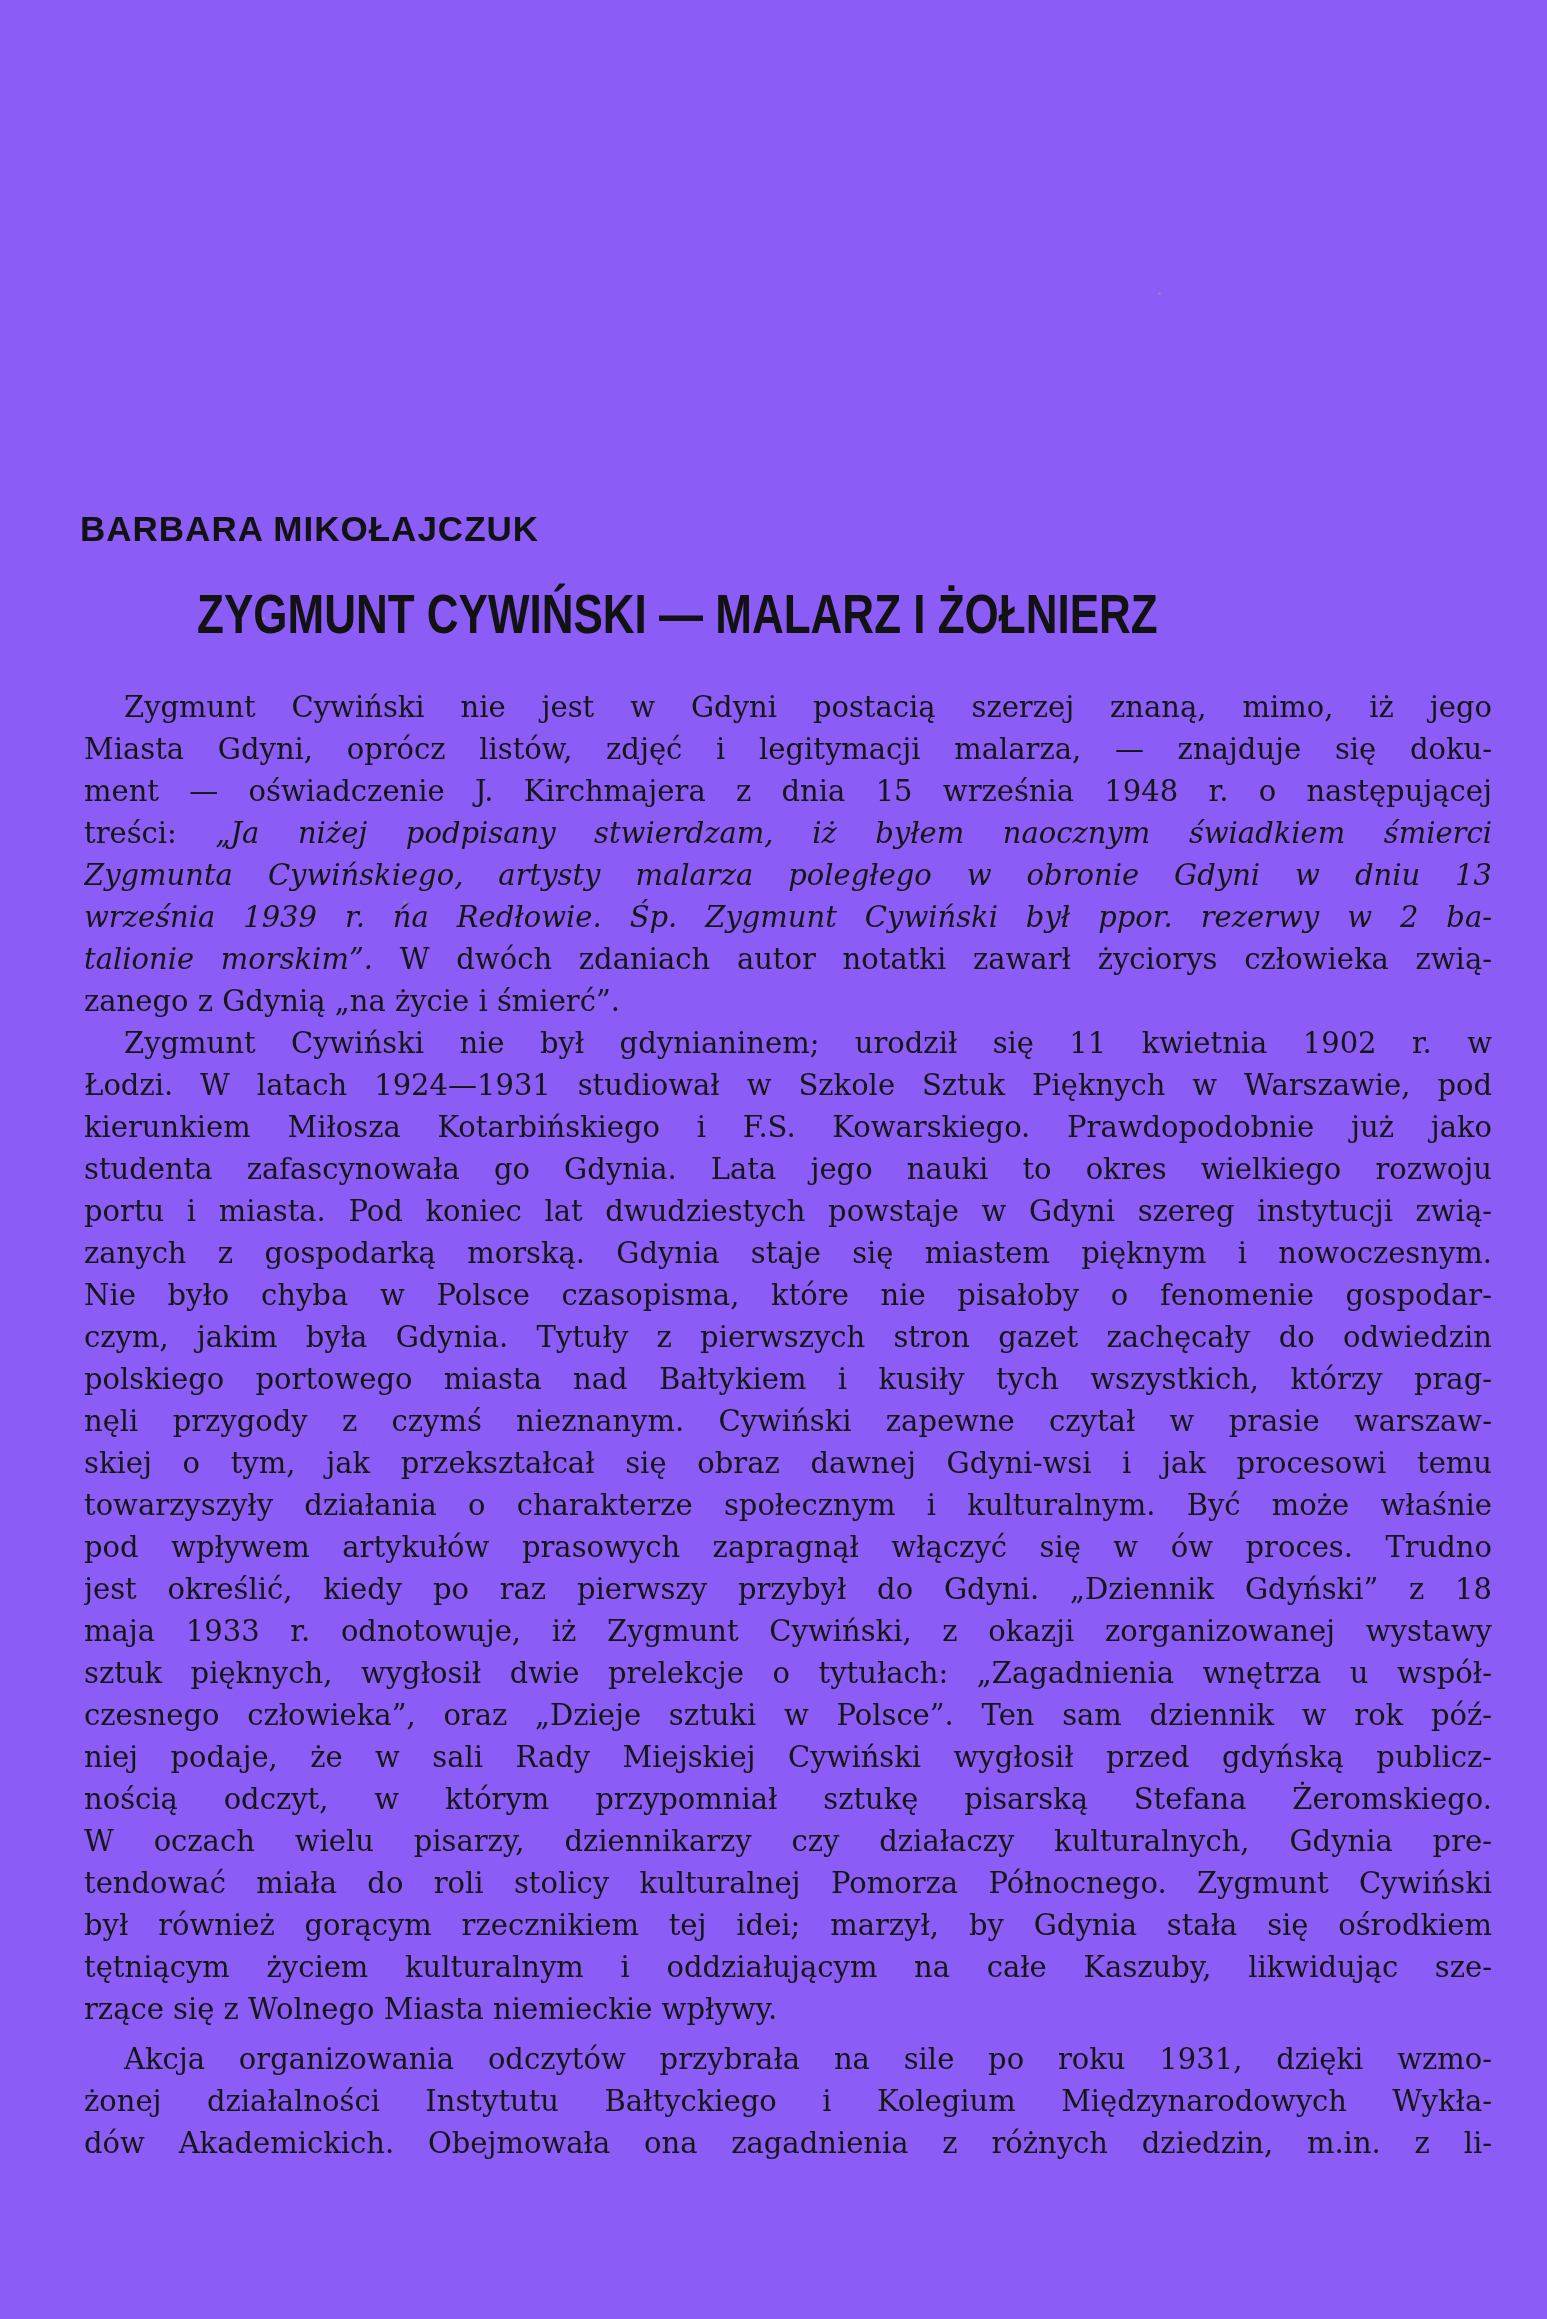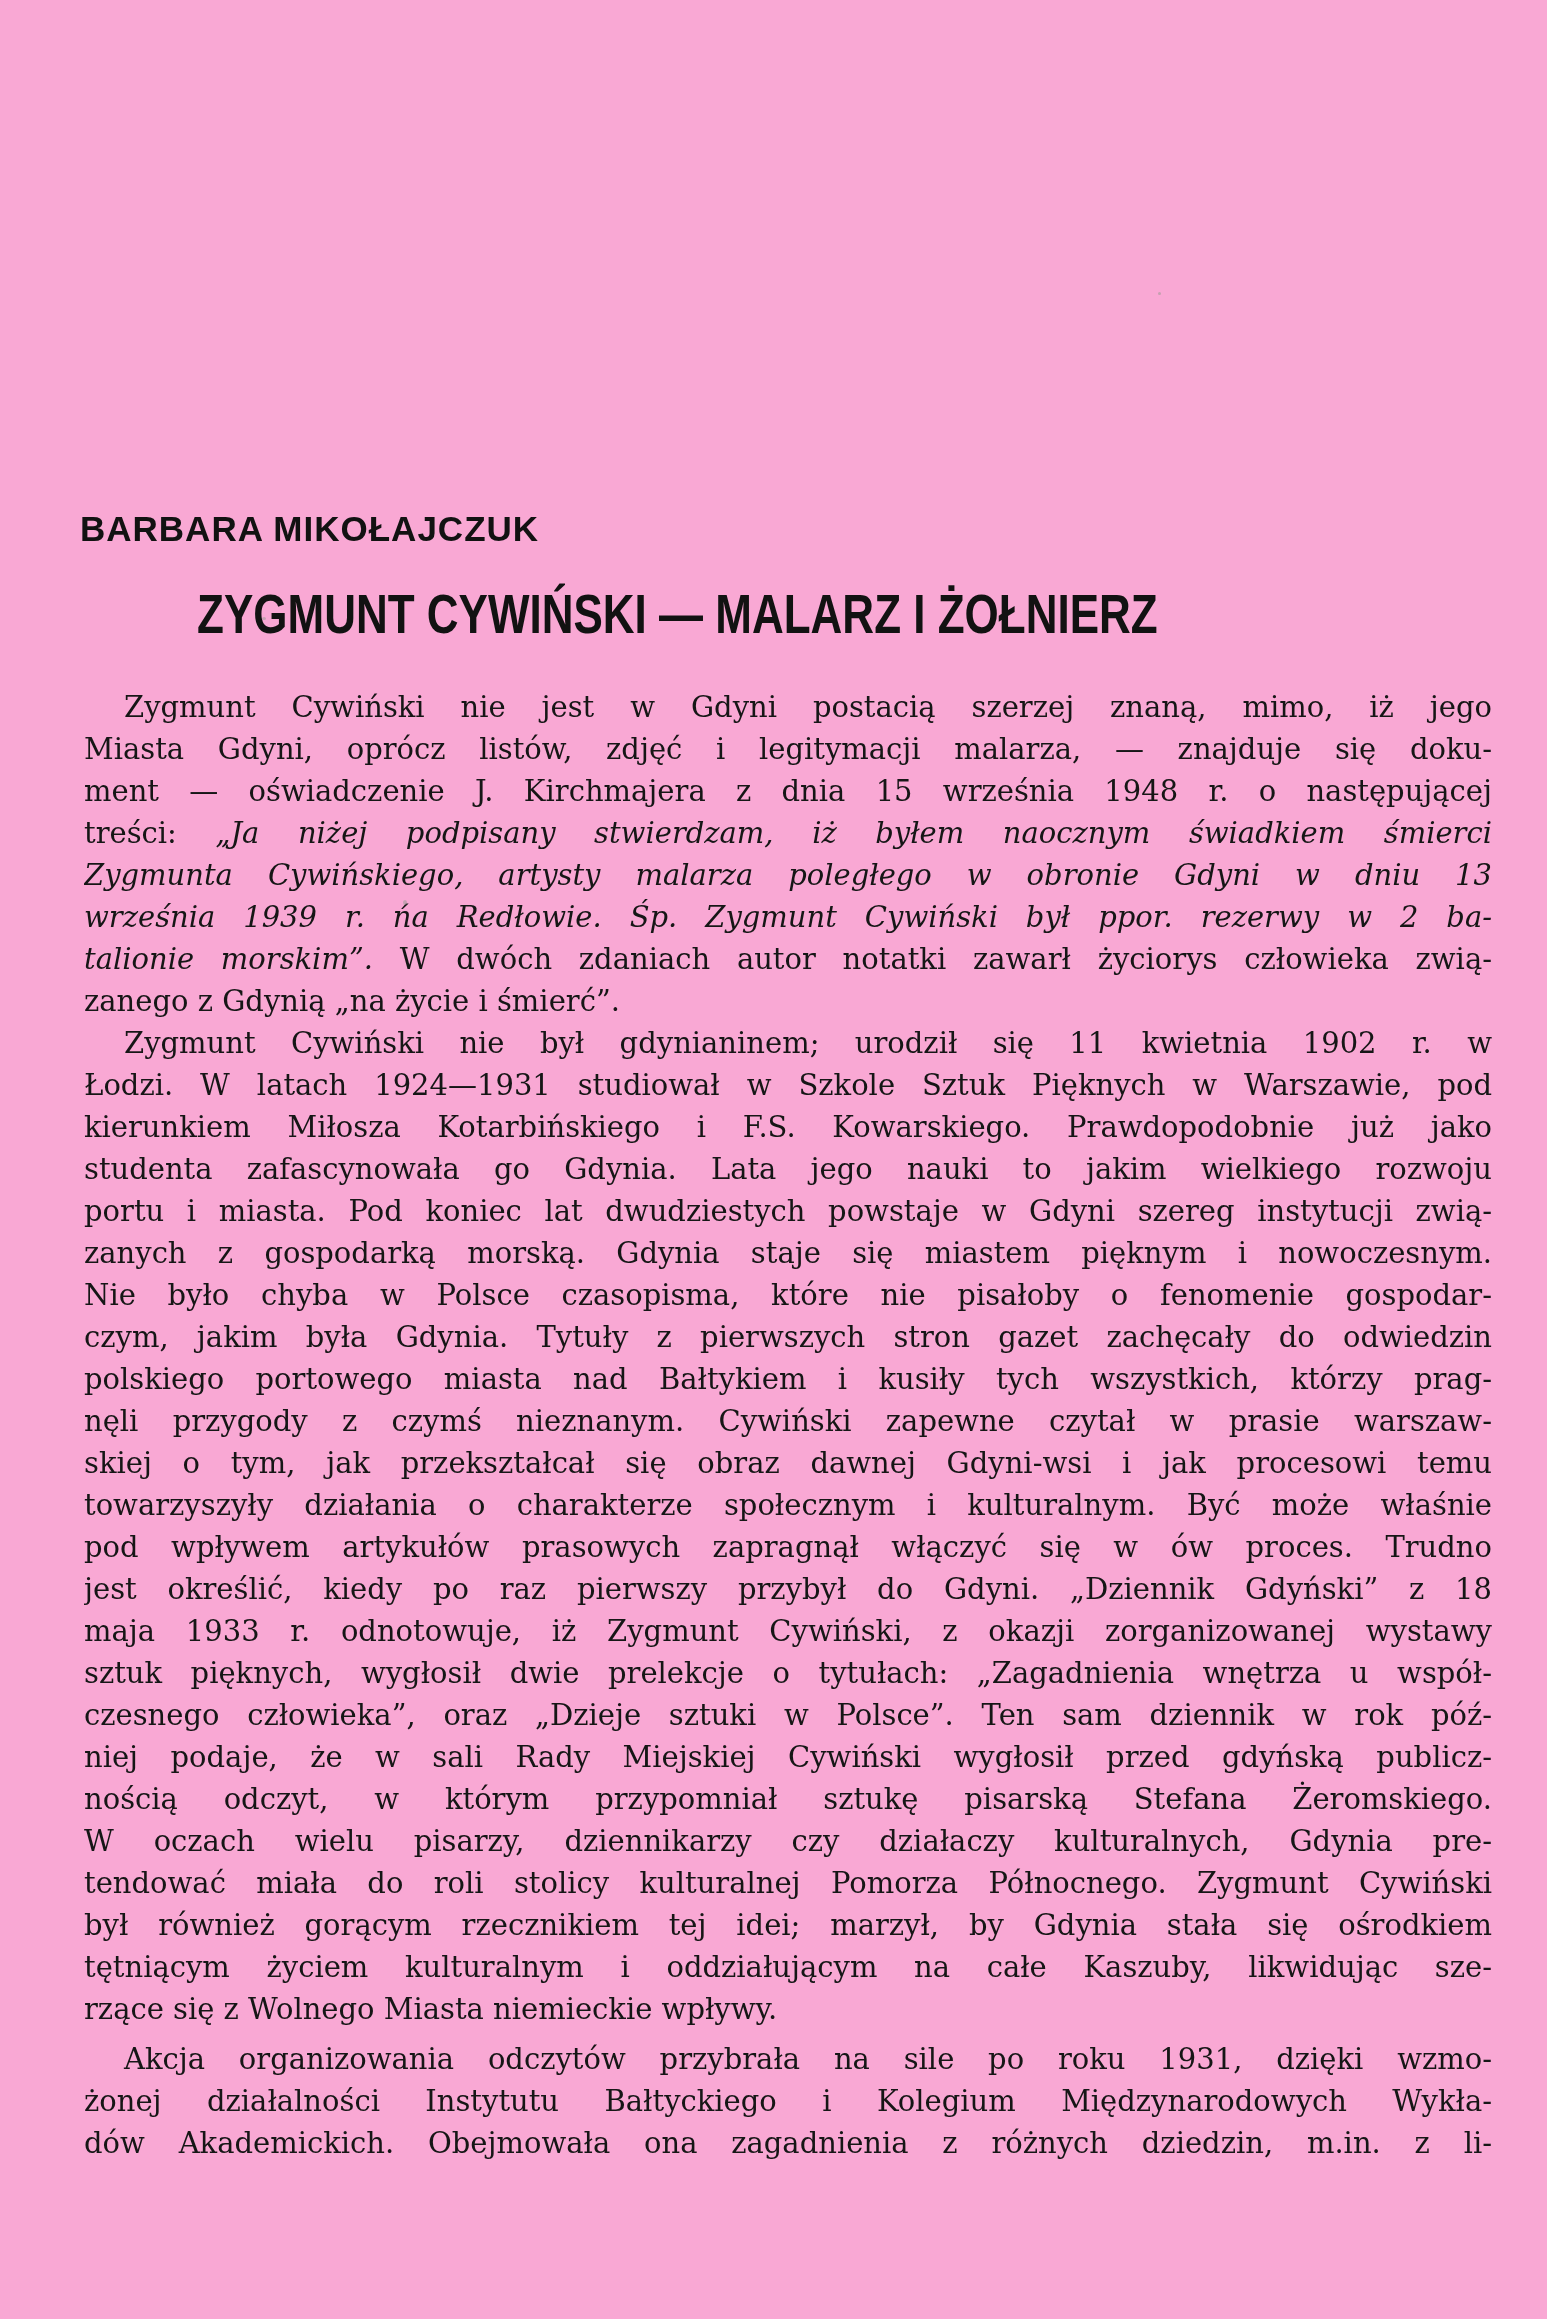--- a/index.html
+++ b/index.html
@@ -1,20 +1,20 @@
 <!DOCTYPE html>
 <html lang="pl"><head>
 <meta charset="utf-8">
 <style>
   html,body{margin:0;padding:0;}
   .page{
     position:relative;
     width:1547px;
     height:2319px;
-    background:#f9a8d4;
+    background:#8b5cf6;
     overflow:hidden;
     font-family:"DejaVu Serif", serif;
     color:#161616;
   }
   .author{
     position:absolute;
     left:80px;
     top:511px;
     font-family:"Liberation Sans", sans-serif;
     font-weight:700;
@@ -89,21 +89,21 @@
         <div class="line justify"><span>treści: </span><span class="it">„Ja niżej podpisany stwierdzam, iż byłem naocznym świadkiem śmierci</span></div>
         <div class="line justify"><span class="it">Zygmunta Cywińskiego, artysty malarza poległego w obronie Gdyni w dniu 13</span></div>
         <div class="line justify"><span class="it">września 1939 r. ńa Redłowie. Śp. Zygmunt Cywiński był ppor. rezerwy w 2 ba-</span></div>
         <div class="line justify"><span class="it">talionie morskim”.</span><span> W dwóch zdaniach autor notatki zawarł życiorys człowieka zwią-</span></div>
         <div class="line flush"><span>zanego z Gdynią „na życie i śmierć”.</span></div>
       </div>
       <div class="para">
         <div class="line justify indent"><span>Zygmunt Cywiński nie był gdynianinem; urodził się 11 kwietnia 1902 r. w</span></div>
         <div class="line justify"><span>Łodzi. W latach 1924—1931 studiował w Szkole Sztuk Pięknych w Warszawie, pod</span></div>
         <div class="line justify"><span>kierunkiem Miłosza Kotarbińskiego i F.S. Kowarskiego. Prawdopodobnie już jako</span></div>
-        <div class="line justify"><span>studenta zafascynowała go Gdynia. Lata jego nauki to jakim wielkiego rozwoju</span></div>
+        <div class="line justify"><span>studenta zafascynowała go Gdynia. Lata jego nauki to okres wielkiego rozwoju</span></div>
         <div class="line justify"><span>portu i miasta. Pod koniec lat dwudziestych powstaje w Gdyni szereg instytucji zwią-</span></div>
         <div class="line justify"><span>zanych z gospodarką morską. Gdynia staje się miastem pięknym i nowoczesnym.</span></div>
         <div class="line justify"><span>Nie było chyba w Polsce czasopisma, które nie pisałoby o fenomenie gospodar-</span></div>
         <div class="line justify"><span>czym, jakim była Gdynia. Tytuły z pierwszych stron gazet zachęcały do odwiedzin</span></div>
         <div class="line justify"><span>polskiego portowego miasta nad Bałtykiem i kusiły tych wszystkich, którzy prag-</span></div>
         <div class="line justify"><span>nęli przygody z czymś nieznanym. Cywiński zapewne czytał w prasie warszaw-</span></div>
         <div class="line justify"><span>skiej o tym, jak przekształcał się obraz dawnej Gdyni-wsi i jak procesowi temu</span></div>
         <div class="line justify"><span>towarzyszyły działania o charakterze społecznym i kulturalnym. Być może właśnie</span></div>
         <div class="line justify"><span>pod wpływem artykułów prasowych zapragnął włączyć się w ów proces. Trudno</span></div>
         <div class="line justify"><span>jest określić, kiedy po raz pierwszy przybył do Gdyni. „Dziennik Gdyński” z 18</span></div>

